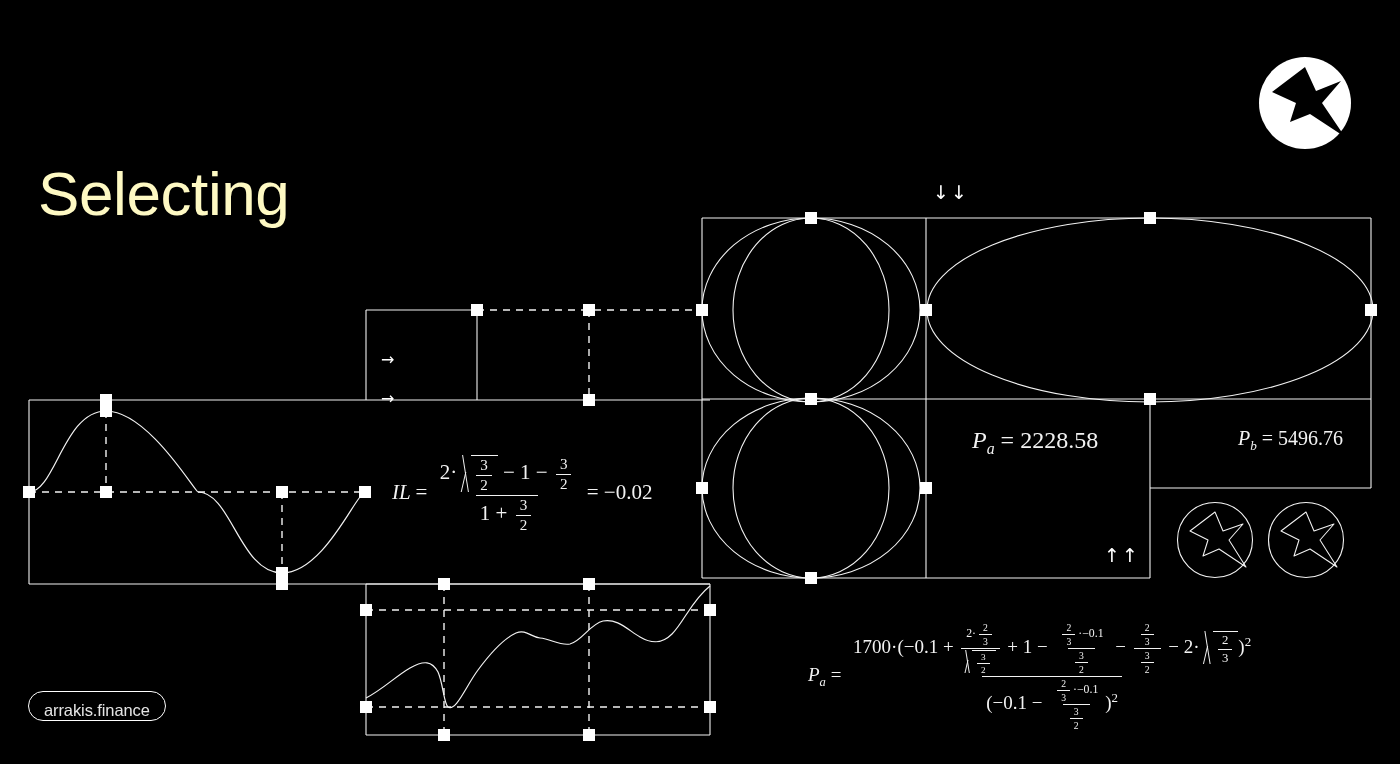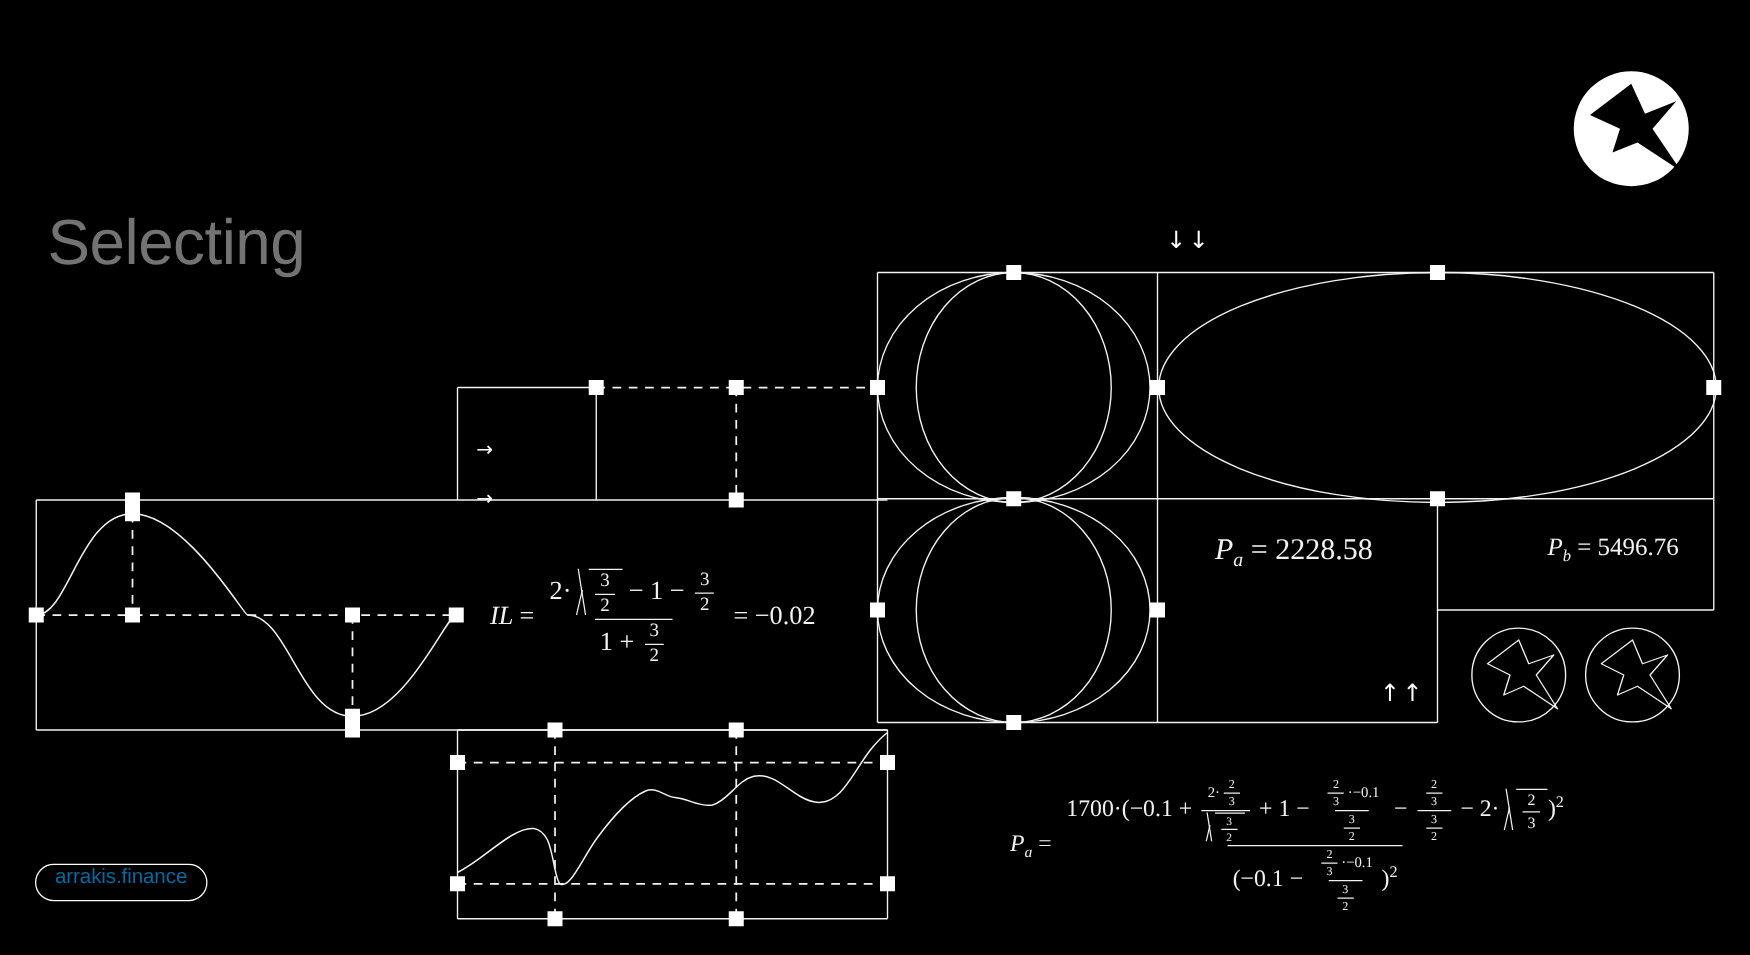--- a/index.html
+++ b/index.html
@@ -17,39 +17,39 @@
     background: #000000;
   }
   #vector-layer {
     position: absolute;
     left: 0; top: 0;
     width: 1400px; height: 764px;
   }
   .title {
     position: absolute;
     left: 38px; top: 44px;
-    color: #737373;
-    font-size: 51px;
+    color: #fef9c3;
+    font-size: 62px;
     line-height: 60px;
     font-weight: 400;
     letter-spacing: -0.4px;
     font-family: "Liberation Sans", sans-serif;
     white-space: pre;
   }
   .title .line { display: block; }
   .brand-pill {
     position: absolute;
     left: 28px; top: 691px;
     height: 30px;
     padding: 0 15px;
     display: flex;
-    align-items: flex-start;
+    align-items: flex-end;
     border: 1.6px solid #ffffff;
     border-radius: 16px;
-    color: #0369a1;
+    color: #e5e5e5;
     font-size: 16.5px;
     letter-spacing: -0.1px;
     font-family: "Liberation Sans", sans-serif;
   }
   .math {
     position: absolute;
     color: #f2f2f2;
     font-family: "Liberation Serif", serif;
     font-style: italic;
     white-space: nowrap;

